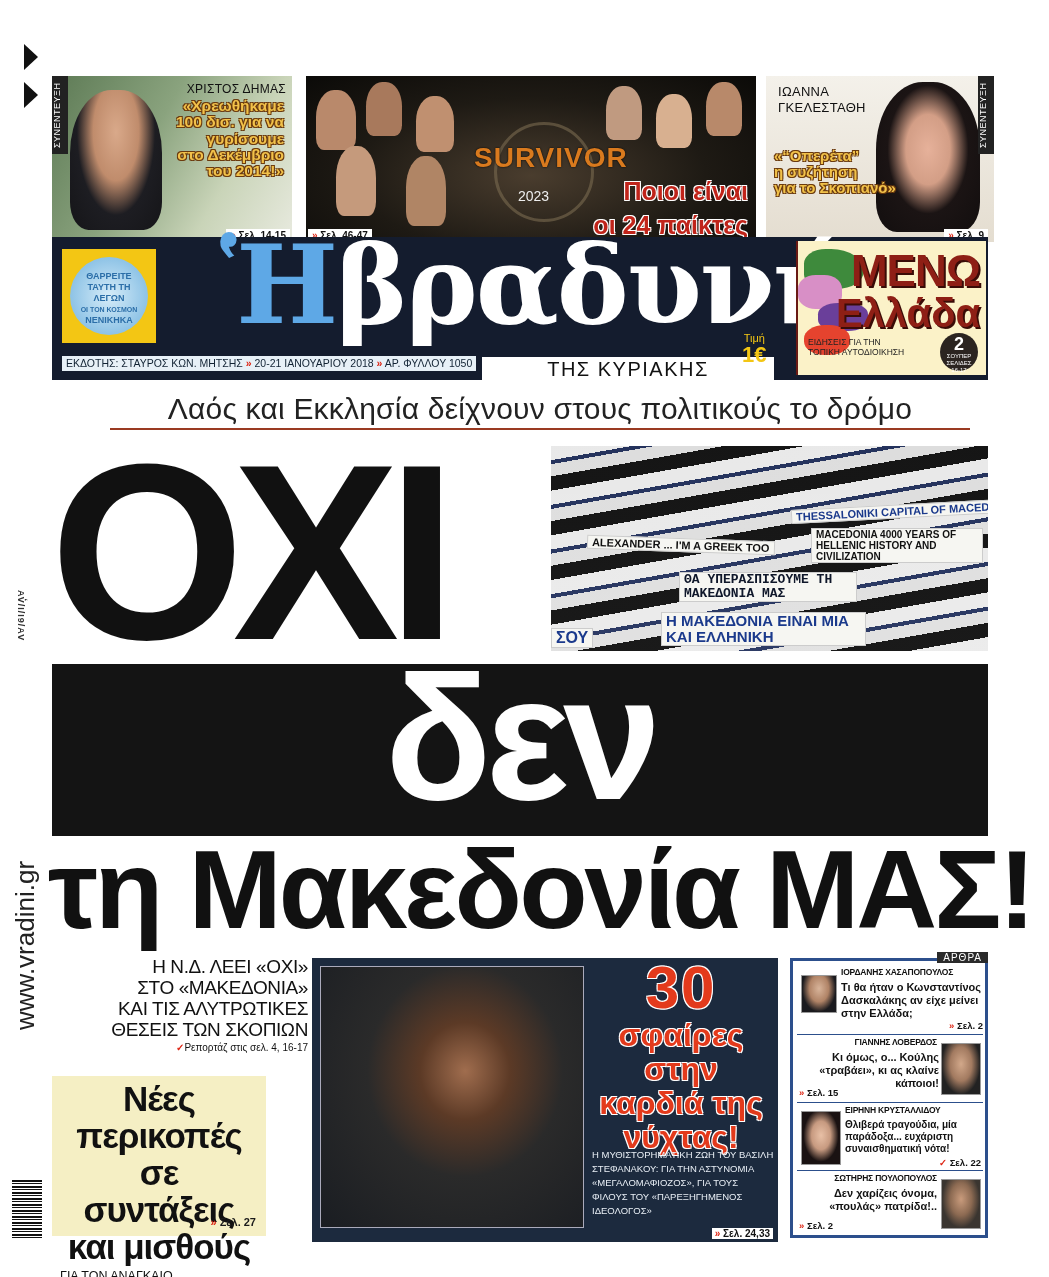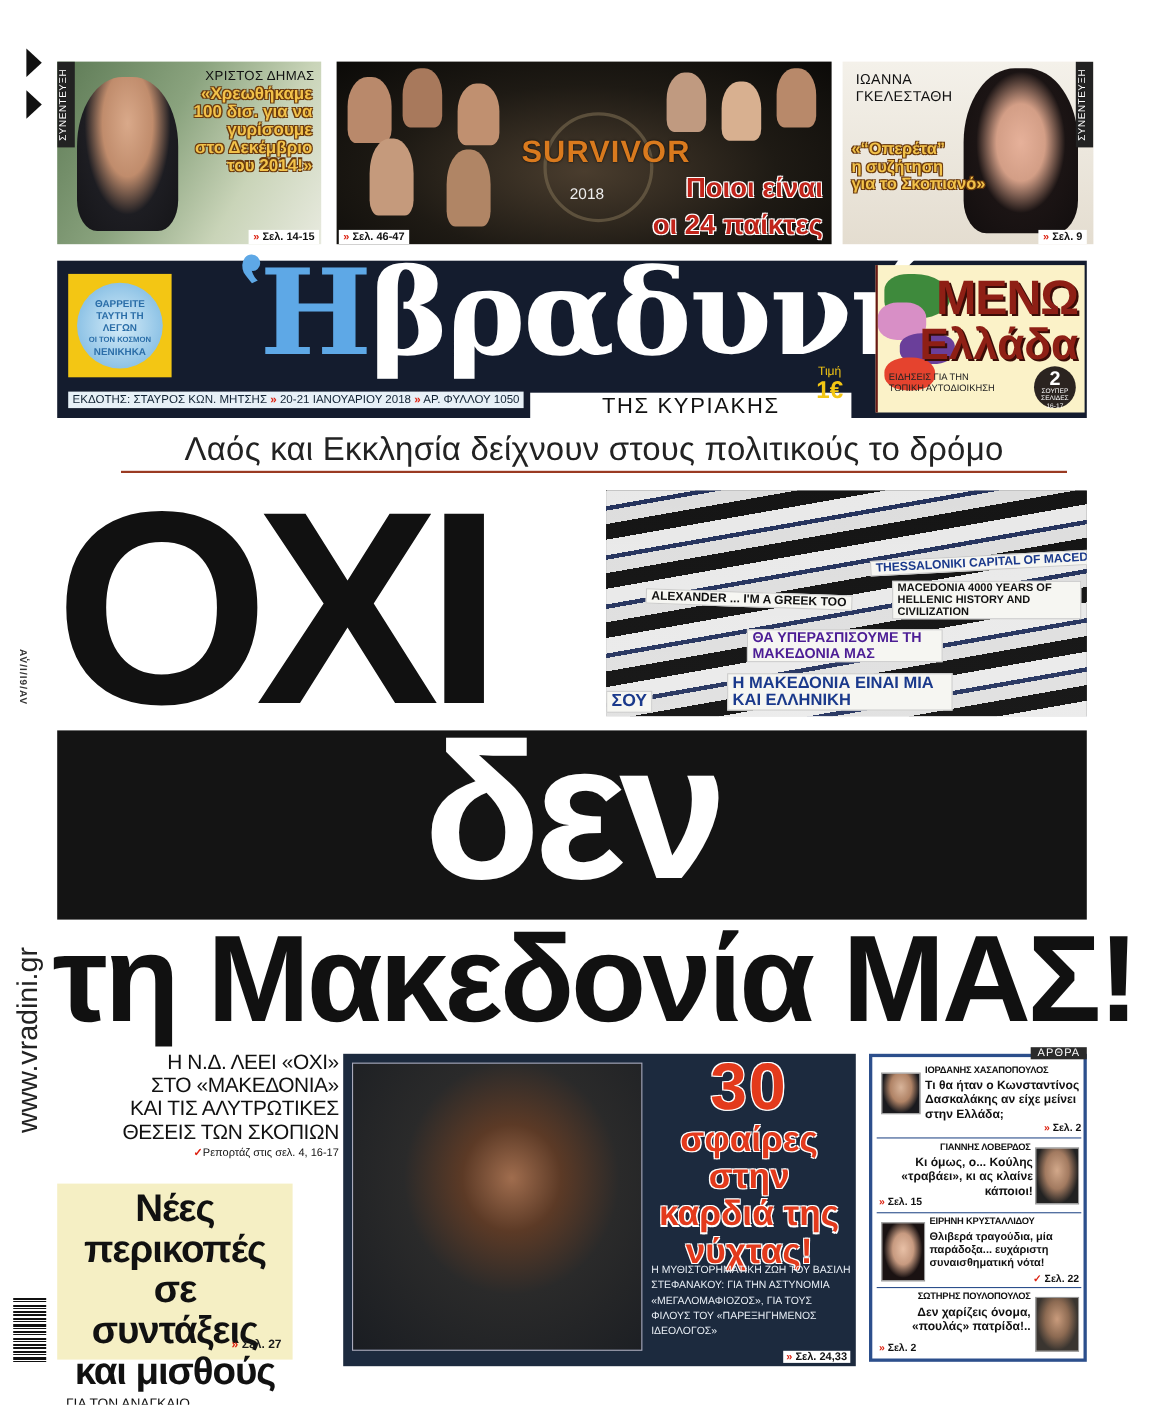--- a/index.html
+++ b/index.html
@@ -3,21 +3,21 @@
 <meta charset="utf-8">
 <style>
   * { box-sizing: border-box; margin: 0; padding: 0; }
   html, body { width: 1049px; height: 1277px; background: #fff; overflow: hidden; }
   body { position: relative; font-family: "Liberation Sans", sans-serif; color: #1a1a1a; }
 
   
   .marker { position: absolute; left: 24px; width: 0; height: 0; border-top: 13px solid transparent; border-bottom: 13px solid transparent; border-left: 14px solid #111; }
 
   
-  .teaser { position: absolute; top: 56px; height: 166px; overflow: hidden; text-decoration: underline; }
+  .teaser { position: absolute; top: 76px; height: 166px; overflow: hidden; text-decoration: underline; }
   .t1 { left: 52px; width: 240px; background: linear-gradient(120deg,#5d7a55 0%,#8aa37e 40%,#c9d4b8 70%,#e8eadf 100%); }
   .t2 { left: 306px; width: 450px; background: radial-gradient(ellipse at 50% 60%, #4a3d2e 0%, #1e1a14 55%, #0b0a08 100%); }
   .t3 { left: 766px; width: 228px; background: linear-gradient(180deg,#f4f1ea 0%, #e4ddd0 100%); }
   .side-tab { position: absolute; top: 0; width: 16px; height: 78px; background: #222; color: #fff; font-size: 9px; writing-mode: vertical-rl; transform: rotate(180deg); text-align: center; letter-spacing: .5px; padding: 2px 0; }
   .person { position: absolute; border-radius: 45% 45% 20% 20%; }
   .quote { position: absolute; font-weight: bold; color: #f2c24a; text-shadow: 1px 1px 0 #6b3a0d, -1px -1px 0 #6b3a0d, 1px -1px 0 #6b3a0d, -1px 1px 0 #6b3a0d; line-height: 1.05; text-align: right; font-family: "Liberation Sans", sans-serif; }
   .teaser-name { position: absolute; font-size: 13px; color: #111; letter-spacing: .3px; }
   .pageref { position: absolute; font-size: 10px; font-weight: bold; background: #fff; color: #111; padding: 1px 4px; }
   .pageref .arr { color: #d21; }
 
@@ -128,21 +128,21 @@
   <div class="person" style="left:10px; top:14px; width:40px; height:60px; background:#b9896b;"></div>
   <div class="person" style="left:60px; top:6px; width:36px; height:54px; background:#a8795c;"></div>
   <div class="person" style="left:110px; top:20px; width:38px; height:56px; background:#c09070;"></div>
   <div class="person" style="left:30px; top:70px; width:40px; height:70px; background:#c59a7c;"></div>
   <div class="person" style="left:100px; top:80px; width:40px; height:70px; background:#b08565;"></div>
   <div class="person" style="left:300px; top:10px; width:36px; height:54px; background:#c09a80;"></div>
   <div class="person" style="left:350px; top:18px; width:36px; height:54px; background:#d8b090;"></div>
   <div class="person" style="left:400px; top:6px; width:36px; height:54px; background:#b8896a;"></div>
   <div class="survivor-ring"></div>
   <div class="survivor-logo">SURVIVOR</div>
-  <div class="survivor-year">2018</div>
+  <div class="survivor-year">2023</div>
   <div class="survivor-title" style="top:84px;">Ποιοι είναι</div>
   <div class="survivor-title" style="top:118px;">οι 24 παίκτες</div>
   <div class="pageref" style="left:2px; bottom:0;"><span class="arr">»</span> <span>Σελ. 46-47</span></div>
 </div>
 
 <div class="teaser t3">
   <div class="person" style="left:110px; top:6px; width:104px; height:150px; background: radial-gradient(ellipse at 50% 45%, #e6b19a 0%, #d39e86 30%, #1b1414 55%, #120e0e 100%);"></div>
   <div class="side-tab" style="right:0;">ΣΥΝΕΝΤΕΥΞΗ</div>
   <div class="teaser-name" style="left:12px; top:8px;">ΙΩΑΝΝΑ</div>
   <div class="teaser-name" style="left:12px; top:24px;">ΓΚΕΛΕΣΤΑΘΗ</div>
@@ -193,21 +193,21 @@
 </div>
 
 <div class="kicker">Λαός και Εκκλησία δείχνουν στους πολιτικούς το δρόμο</div>
 
 <div class="oxi">ΟΧΙ</div>
 
 <div class="photo-protest">
   <div class="banner" style="left:240px; top:58px; font-size:11px; transform:rotate(-3deg);">THESSALONIKI CAPITAL OF MACEDONIA</div>
   <div class="banner" style="left:260px; top:82px; font-size:10px; width:172px; white-space:normal; line-height:11px; color:#111;">MACEDONIA 4000 YEARS OF HELLENIC HISTORY AND CIVILIZATION</div>
   <div class="banner" style="left:36px; top:92px; font-size:11px; color:#111; transform:rotate(2deg);">ALEXANDER ... I'M A GREEK TOO</div>
-  <div class="banner" style="left:128px; top:126px; font-size:13px; width:178px; white-space:normal; line-height:14px; color:#4c1d95;">ΘΑ ΥΠΕΡΑΣΠΙΣΟΥΜΕ ΤΗ ΜΑΚΕΔΟΝΙΑ ΜΑΣ</div>
+  <div class="banner" style="left:128px; top:126px; font-size:13px; width:178px; white-space:normal; line-height:14px; color:#0f172a;font-family:Liberation Mono, monospace;">ΘΑ ΥΠΕΡΑΣΠΙΣΟΥΜΕ ΤΗ ΜΑΚΕΔΟΝΙΑ ΜΑΣ</div>
   <div class="banner" style="left:110px; top:166px; font-size:15px; width:205px; white-space:normal; line-height:16px;">Η ΜΑΚΕΔΟΝΙΑ ΕΙΝΑΙ ΜΙΑ ΚΑΙ ΕΛΛΗΝΙΚΗ</div>
   <div class="banner" style="left:0; top:182px; font-size:16px; color:#1b3a8c;">ΣΟΥ</div>
 </div>
 
 <div class="hl-box"></div>
 <div class="hl1">δεν πουλάμε</div>
 <div class="hl2">τη Μακεδονία ΜΑΣ!</div>
 
 <div class="vert-code">AV̒/I/I9/AV</div>
 <div class="vert-url">www.vradini.gr</div>

